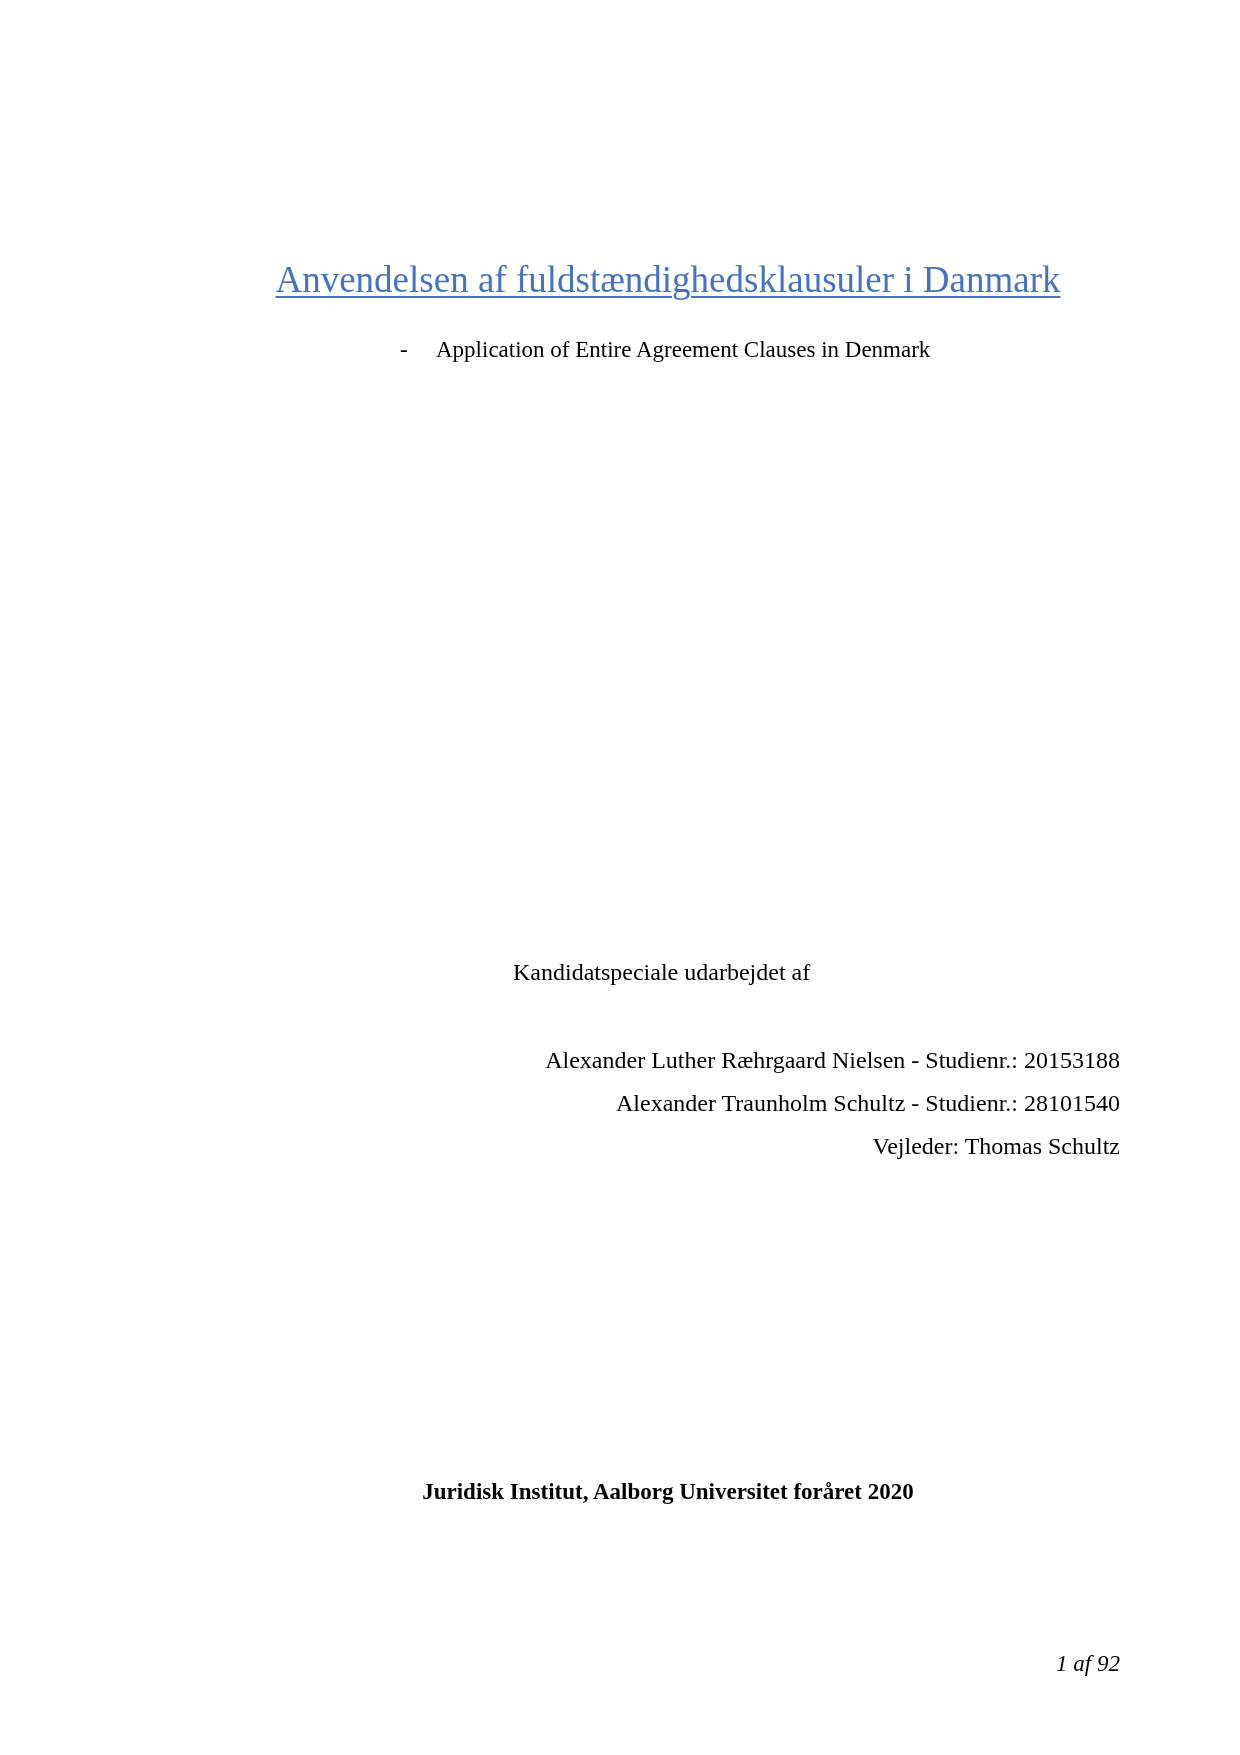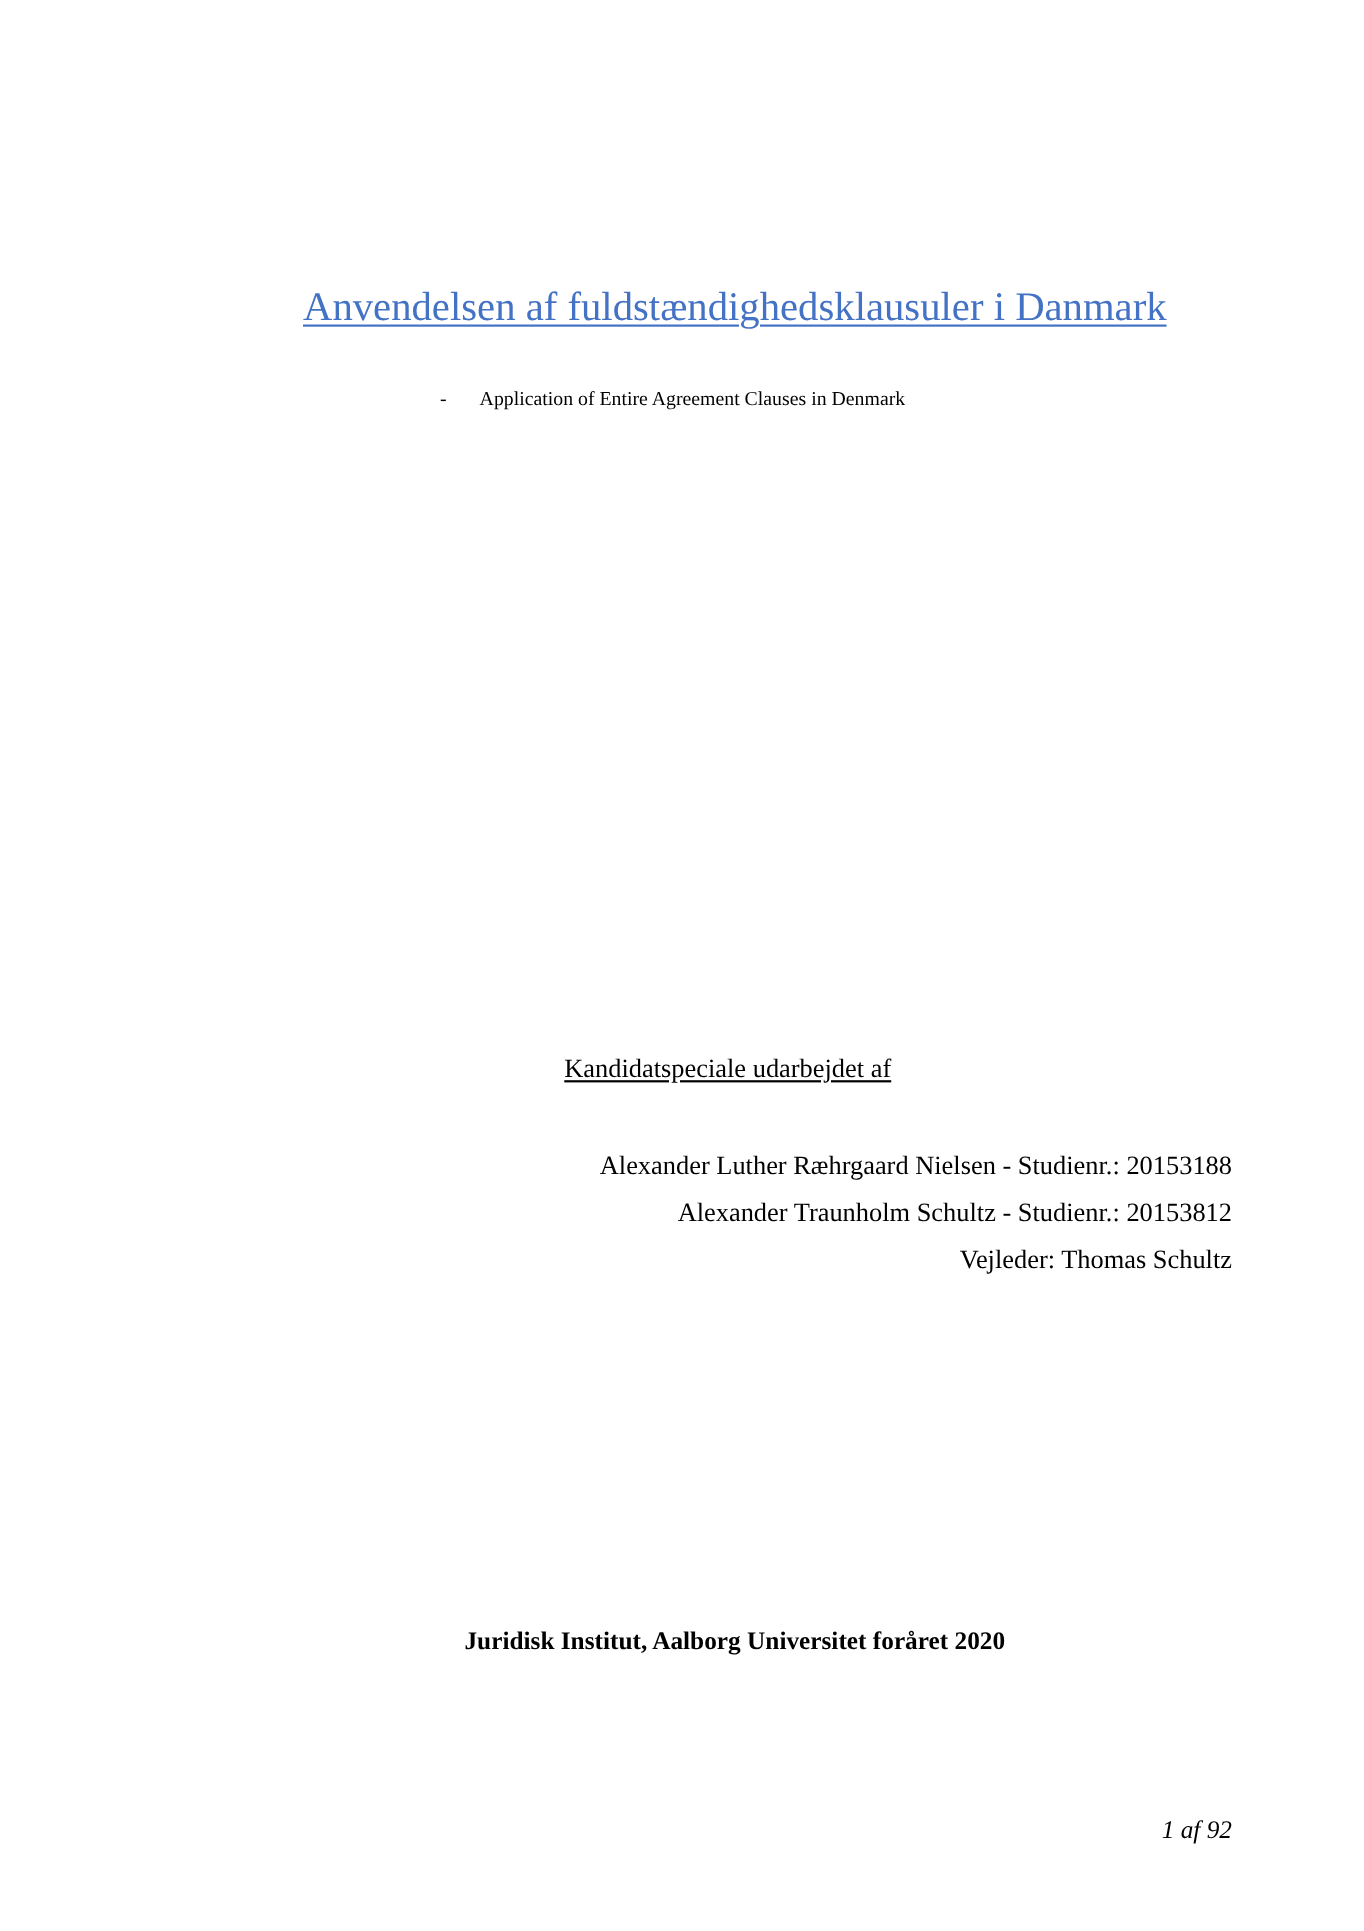--- a/index.html
+++ b/index.html
@@ -2,23 +2,23 @@
 <html><head>
 <meta charset="utf-8">
 <style>
   html, body { margin:0; padding:0; background:#ffffff; }
   body { width:1240px; height:1755px; position:relative; overflow:hidden;
          font-family:"Liberation Serif", "DejaVu Serif", serif; color:#000; }
   .abs { position:absolute; white-space:nowrap;padding-left:48px; }
   #title { left:0; width:1240px; top:258px; text-align:center; font-size:37px; line-height:44px;
            color:#4472C4; }
   #title span { text-decoration:underline; text-decoration-thickness:2px; text-underline-offset:4px; }
-  #subtitle { left:352px; top:348px; font-size:18px; line-height:28px; }
+  #subtitle { left:352px; top:336px; font-size:23px; line-height:28px; }
   #subtitle .dash { display:inline-block; width:36px; }
-  #written-by { left:465px; top:958px; font-size:24px; line-height:28px; text-decoration:underline;
+  #written-by { left:465px; top:958px; font-size:24px; line-height:28px; 
                 text-underline-offset:3px; }
   .author { right:120px; font-size:24px; line-height:28px; text-align:left; }
   #author1 { top:1046px; }
   #author2 { top:1089px; }
   #supervisor { top:1132px; }
   #institution { left:0; width:1240px; top:1478px; text-align:center; font-size:23px; line-height:28px; font-weight:bold; }
   #page-number { right:120px; top:1650px; font-size:23px; line-height:28px;font-style:italic; }
 </style>
 </head>
 <body>
@@ -27,18 +27,18 @@
   <span>Anvendelsen af fuldstændighedsklausuler i Danmark</span>
 </div>
 
 <div class="abs" id="subtitle">
   <span class="dash">-</span><span>Application of Entire Agreement Clauses in Denmark</span>
 </div>
 
 <div class="abs" id="written-by">Kandidatspeciale udarbejdet af</div>
 
 <div class="abs author" id="author1">Alexander Luther Ræhrgaard Nielsen - Studienr.: 20153188</div>
-<div class="abs author" id="author2">Alexander Traunholm Schultz - Studienr.: 20153812</div>
+<div class="abs author" id="author2">Alexander Traunholm Schultz - Studienr.: 28101540</div>
 <div class="abs author" id="supervisor">Vejleder: Thomas Schultz</div>
 
 <div class="abs" id="institution">Juridisk Institut, Aalborg Universitet foråret 2020</div>
 
 <div class="abs" id="page-number">1 af 92</div>
 
 </body></html>

